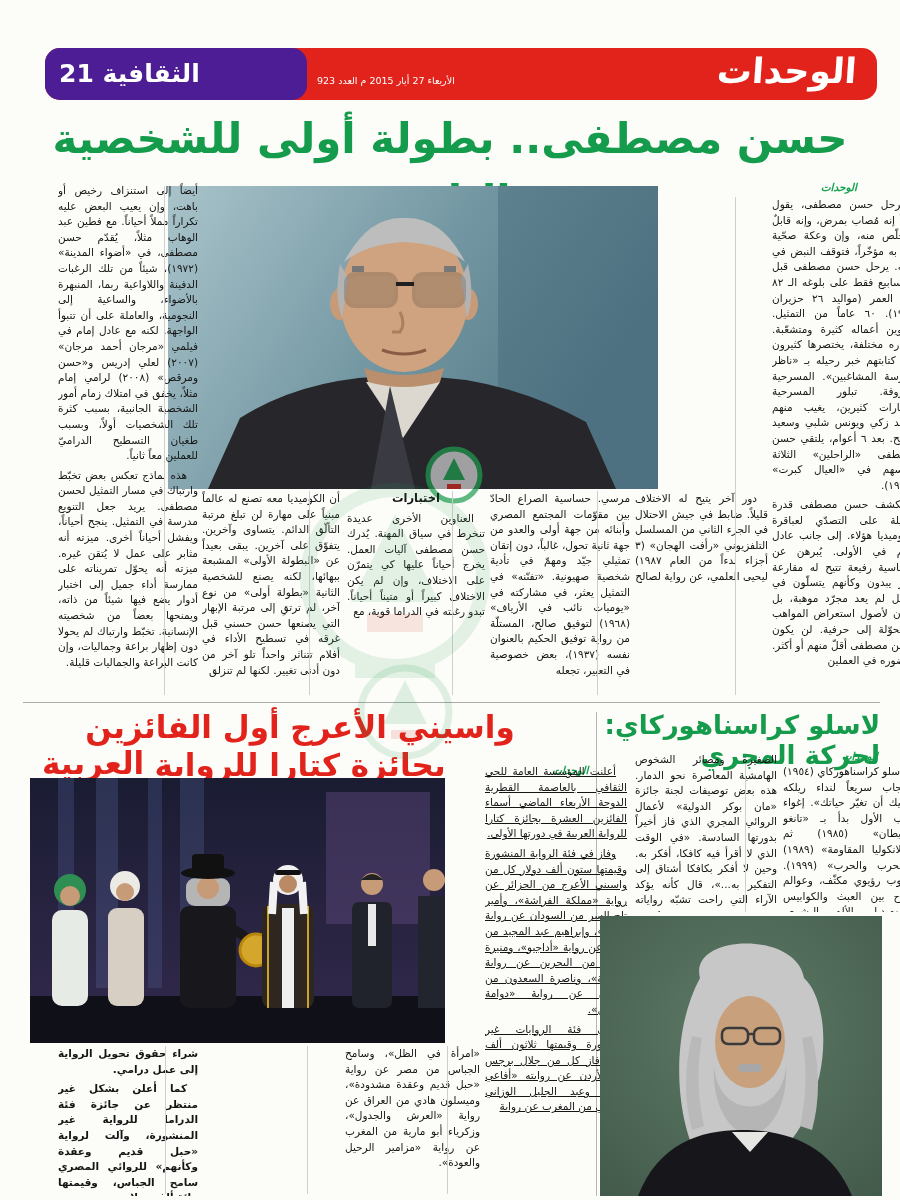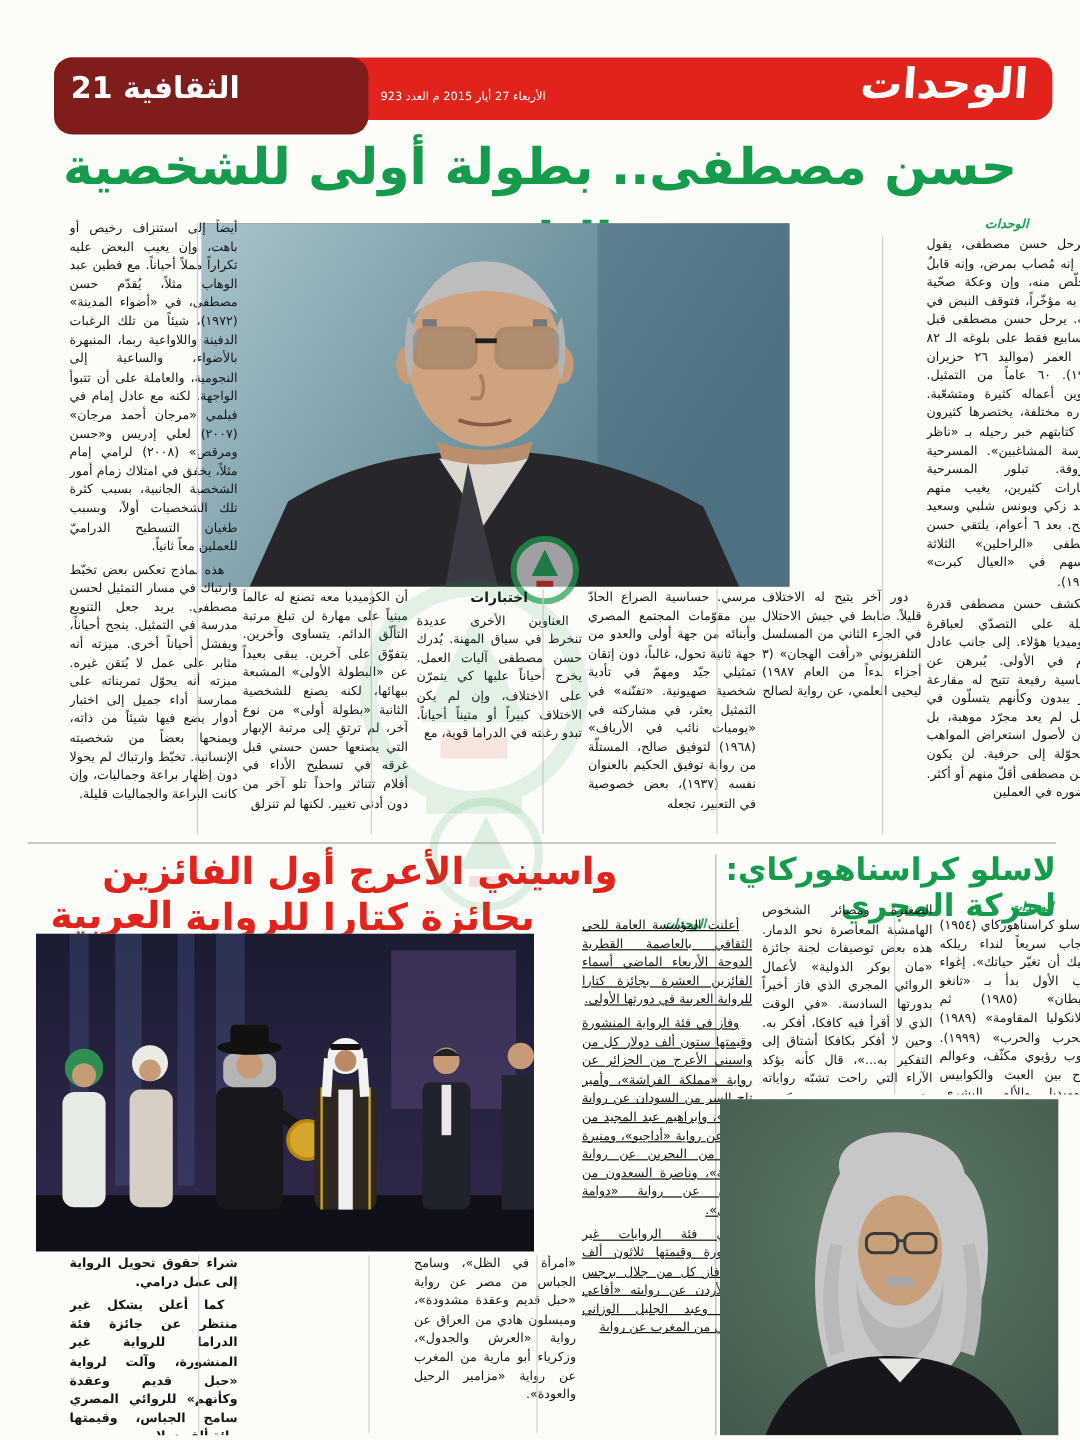--- a/index.html
+++ b/index.html
@@ -4,22 +4,22 @@
 <style>
   html,body{margin:0;padding:0;background:#e9e9e6;}
   #page{
     position:relative;width:900px;height:1200px;margin:0 auto;
     background:#fcfcf8;overflow:hidden;direction:rtl;
     font-family:"DejaVu Sans",sans-serif;color:#141414;
   }
   
   .topbar{position:absolute;left:45px;top:48px;width:832px;height:52px;
     background:#E2231B;border-radius:15px;}
-  .section-tab{position:absolute;left:0;top:0;width:262px;height:64px;
-    background:#7f1d1d;border-radius:15px;}
+  .section-tab{position:absolute;left:0;top:0;width:262px;height:52px;
+    background:#4c1d95;border-radius:15px;}
   .section-label{position:absolute;left:14px;top:0;height:52px;line-height:52px;
     color:#fff;font-weight:bold;font-size:25px;white-space:nowrap;}
   .brand{position:absolute;right:20px;top:3px;color:#fff;font-weight:bold;
     font-size:35px;letter-spacing:1px;transform:skewX(-4deg);}
   .dateline{position:absolute;left:272px;top:27px;color:#fff;font-size:9.5px;white-space:nowrap;}
   
   .h1-main{position:absolute;left:25px;right:25px;top:108px;text-align:center;
     color:#149B4B;font-weight:bold;font-size:42px;line-height:62px;}
   .h2-red{position:absolute;left:40px;top:708px;width:520px;text-align:center;
     color:#E2231B;font-weight:bold;font-size:31px;line-height:38px;}

